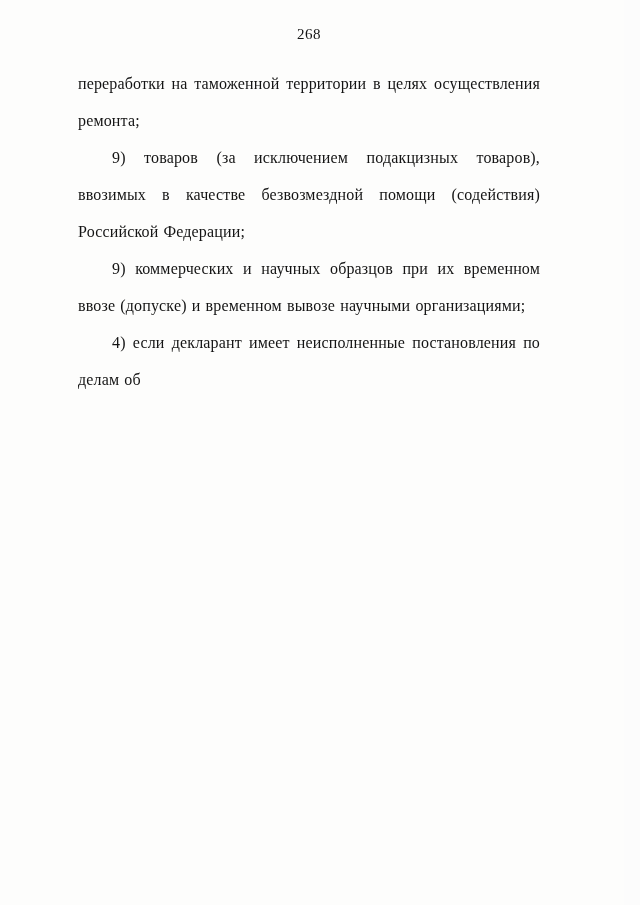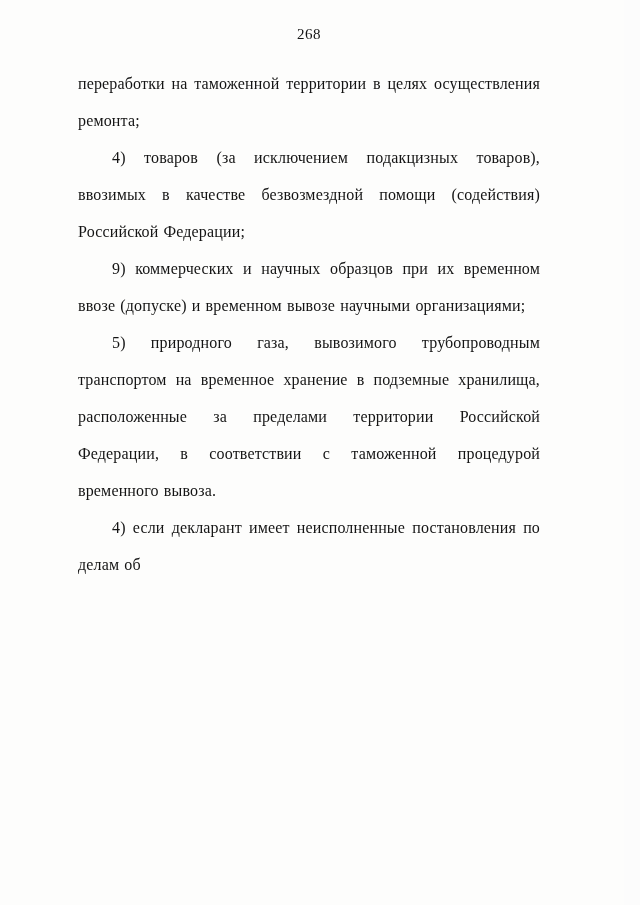--- a/index.html
+++ b/index.html
@@ -39,18 +39,17 @@
   }
 </style>
 </head>
 <body>
 
 <div class="page">
   <div class="page-number">268</div>
 
   <div class="body-text">
     <p class="no-indent">переработки на таможенной территории в целях осуществления ремонта;</p>
-    <p>4) товаров (за исключением подакцизных товаров), ввозимых в качестве безвозмездной помощи (содействия) Российской Федерации;</p>
+    <p>9) товаров (за исключением подакцизных товаров), ввозимых в качестве безвозмездной помощи (содействия) Российской Федерации;</p>
     <p>9) коммерческих и научных образцов при их временном ввозе (допуске) и временном вывозе научными организациями;</p>
-    <p>5) природного газа, вывозимого трубопроводным транспортом на временное хранение в подземные хранилища, расположенные за пределами территории Российской Федерации, в соответствии с таможенной процедурой временного вывоза.</p>
     <p>4) если декларант имеет неисполненные постановления по делам об</p>
   </div>
 </div>
 
 </body></html>

